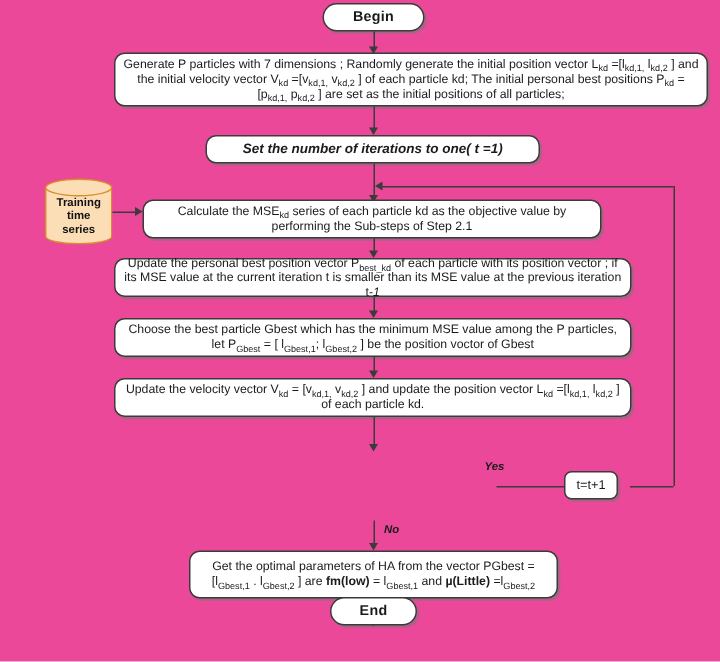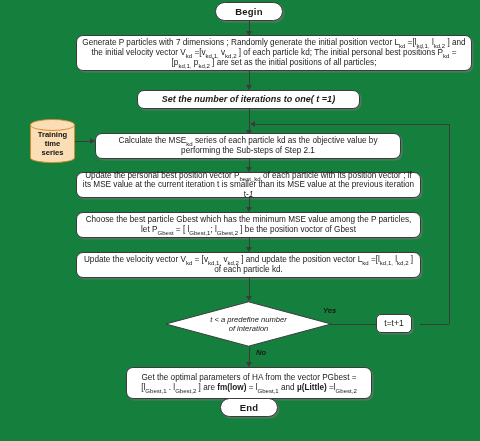--- a/index.html
+++ b/index.html
@@ -8,21 +8,21 @@
     background: #ffffff;
   }
   body {
     font-family: "Liberation Sans", sans-serif;
     color: #1a1a1a;
   }
   #canvas {
     position: relative;
     width: 480px;
     height: 441px;
-    background: #15803d;
+    background: #ec4899;
     overflow: hidden;
   }
   .node {
     position: absolute;
     box-sizing: border-box;
     display: flex;
     align-items: center;
     justify-content: center;
     text-align: center;
     background: #ffffff;
@@ -228,31 +228,20 @@
   <div class="node process" style="left:76px; top:252px; width:345px; height:26px;">
     <span class="txt">
       <span>Update the velocity vector V</span><sub>kd</sub><span> = [v</span><sub>kd,1,</sub><span> v</span><sub>kd,2</sub><span> ] and update the position vector</span>
       <span>L</span><sub>kd</sub><span> =[l</span><sub>kd,1,</sub><span> l</span><sub>kd,2</sub><span> ] of each particle kd.</span>
     </span>
   </div>
 
   <div class="line v" style="left:248.5px; top:278px; height:19px;"></div>
   <div class="arrow-down" style="left:245.5px; top:296px;"></div>
 
-  <div class="decision" style="left:165px; top:301px; width:167px; height:46px;">
-    <svg class="dshape" viewBox="0 0 167 46" preserveAspectRatio="none">
-      <polygon points="83.5,0.8 166.2,23 83.5,45.2 0.8,23" fill="#ffffff" stroke="#3b3b3b" stroke-width="1"></polygon>
-    </svg>
-    <div class="dlabel">
-      <div>
-        <div>t &lt; a predefine number</div>
-        <div>of interation</div>
-      </div>
-    </div>
-  </div>
 
   <div class="line h" style="left:331px; top:323.5px; width:45px;"></div>
   <div class="edge-label" style="left:323px; top:306px;">Yes</div>
 
   <div class="node process small" style="left:376px; top:314px; width:36px; height:19px;">
     <span class="txt">t=t+1</span>
   </div>
 
   <div class="line h" style="left:420px; top:323.5px; width:29px;"></div>
   <div class="line v" style="left:448.5px; top:124px; height:200px;"></div>

